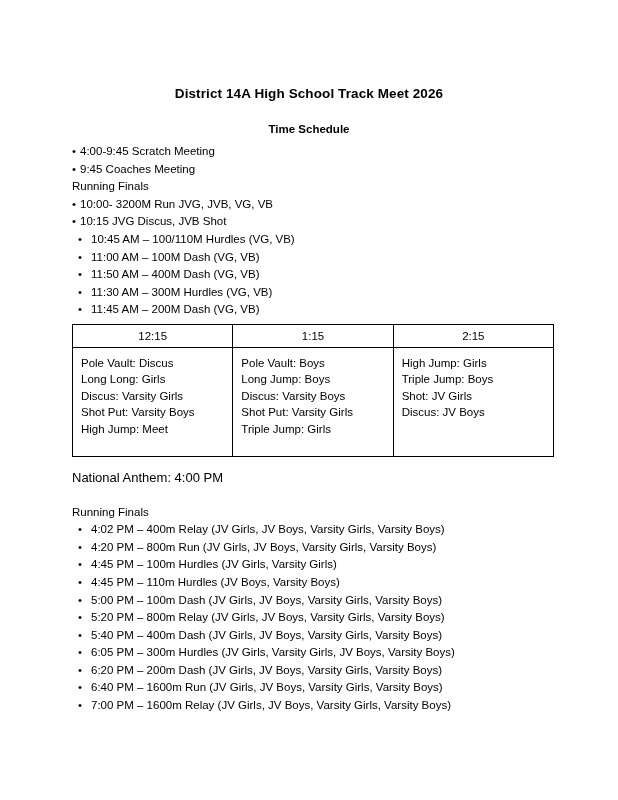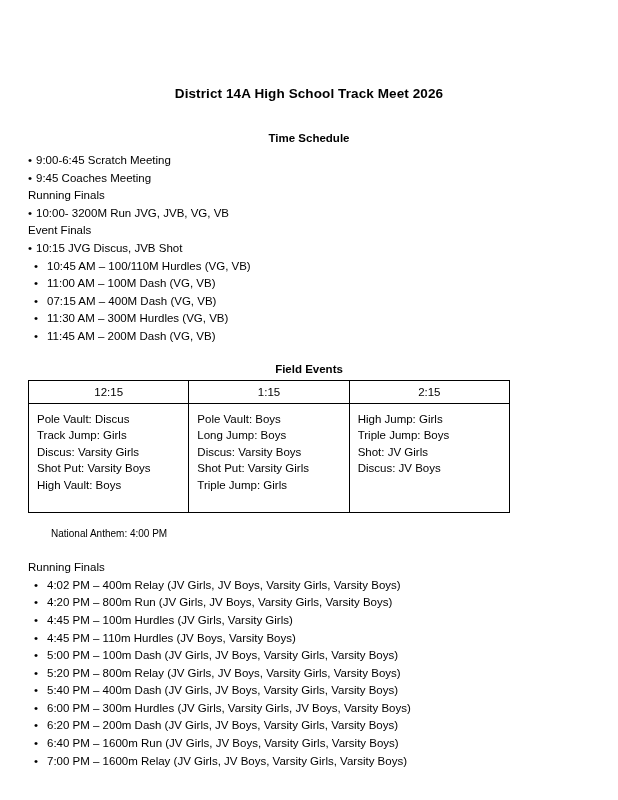--- a/index.html
+++ b/index.html
@@ -13,35 +13,35 @@
     font-family: "Liberation Sans", sans-serif;
     color: #000000;
     -webkit-font-smoothing: antialiased;
   }
   .page {
     position: relative;
     width: 618px;
     height: 800px;
     background: #ffffff;
     box-sizing: border-box;
-    padding: 0 28px;
+    padding: 0 72px;
   }
   .doc-title {
     margin: 0;
     padding-top: 86px;
     text-align: center;
     font-size: 13.5px;
     font-weight: bold;
     letter-spacing: 0.1px;
   }
   .section-head {
     text-align: center;
     font-size: 11.5px;
     font-weight: bold;
-    margin-top: 31px;
+    margin-top: 22px;
   }
   .section-sub {
     text-align: center;
     font-size: 11.5px;
     font-weight: normal;
     margin-top: 1px;
   }
   .plain-line {
     font-size: 11.5px;
     line-height: 17.6px;
@@ -102,99 +102,96 @@
   }
   table.field-events td {
     padding: 7px 7px 7px 8px;
     height: 94px;
   }
   .cell-line {
     line-height: 16.5px;
     white-space: nowrap;
   }
   .anthem {
-    font-size: 10px;
+    font-size: 13px;
     line-height: 17.6px;
     margin-top: 12px;
-    margin-left: 23px;
   }
   .finals-head {
     font-size: 11.5px;
     line-height: 17.6px;
     margin-top: 17px;
   }
 </style>
 </head>
 <body>
 
 <div class="page">
 
   <h1 class="doc-title">District 14A High School Track Meet 2026</h1>
 
   <div class="section-head">Time Schedule</div>
 
   <div class="list-block" id="time-schedule-list">
       <div class="bullet-flush">
         <span class="dot">•</span>
-        <span class="bullet-text">9:00-6:45 Scratch Meeting</span>
+        <span class="bullet-text">4:00-9:45 Scratch Meeting</span>
       </div>
       <div class="bullet-flush">
         <span class="dot">•</span>
         <span class="bullet-text">9:45 Coaches Meeting</span>
       </div>
       <div class="plain-line">Running Finals</div>
       <div class="bullet-flush">
         <span class="dot">•</span>
         <span class="bullet-text">10:00- 3200M Run JVG, JVB, VG, VB</span>
       </div>
-      <div class="plain-line">Event Finals</div>
       <div class="bullet-flush">
         <span class="dot">•</span>
         <span class="bullet-text">10:15 JVG Discus, JVB Shot</span>
       </div>
       <div class="bullet-indent">
         <span class="dot">•</span>
         <span class="bullet-text">10:45 AM – 100/110M Hurdles (VG, VB)</span>
       </div>
       <div class="bullet-indent">
         <span class="dot">•</span>
         <span class="bullet-text">11:00 AM – 100M Dash (VG, VB)</span>
       </div>
       <div class="bullet-indent">
         <span class="dot">•</span>
-        <span class="bullet-text">07:15 AM – 400M Dash (VG, VB)</span>
+        <span class="bullet-text">11:50 AM – 400M Dash (VG, VB)</span>
       </div>
       <div class="bullet-indent">
         <span class="dot">•</span>
         <span class="bullet-text">11:30 AM – 300M Hurdles (VG, VB)</span>
       </div>
       <div class="bullet-indent">
         <span class="dot">•</span>
         <span class="bullet-text">11:45 AM – 200M Dash (VG, VB)</span>
       </div>
     </div>
 
-  <div class="section-head gap-top">Field Events</div>
 
   <table class="field-events">
     <thead>
       <tr id="fe-head-row">
           <th>12:15</th>
           <th>1:15</th>
           <th>2:15</th>
         </tr>
     </thead>
     <tbody>
       <tr id="fe-body-row">
           <td>
             <div class="cell-line">Pole Vault: Discus</div>
-            <div class="cell-line">Track Jump: Girls</div>
+            <div class="cell-line">Long Long: Girls</div>
             <div class="cell-line">Discus: Varsity Girls</div>
             <div class="cell-line">Shot Put: Varsity Boys</div>
-            <div class="cell-line">High Vault: Boys</div>
+            <div class="cell-line">High Jump: Meet</div>
           </td>
           <td>
             <div class="cell-line">Pole Vault: Boys</div>
             <div class="cell-line">Long Jump: Boys</div>
             <div class="cell-line">Discus: Varsity Boys</div>
             <div class="cell-line">Shot Put: Varsity Girls</div>
             <div class="cell-line">Triple Jump: Girls</div>
           </td>
           <td>
             <div class="cell-line">High Jump: Girls</div>
@@ -234,21 +231,21 @@
       <div class="bullet-indent">
         <span class="dot">•</span>
         <span class="bullet-text">5:20 PM – 800m Relay (JV Girls, JV Boys, Varsity Girls, Varsity Boys)</span>
       </div>
       <div class="bullet-indent">
         <span class="dot">•</span>
         <span class="bullet-text">5:40 PM – 400m Dash (JV Girls, JV Boys, Varsity Girls, Varsity Boys)</span>
       </div>
       <div class="bullet-indent">
         <span class="dot">•</span>
-        <span class="bullet-text">6:00 PM – 300m Hurdles (JV Girls, Varsity Girls, JV Boys, Varsity Boys)</span>
+        <span class="bullet-text">6:05 PM – 300m Hurdles (JV Girls, Varsity Girls, JV Boys, Varsity Boys)</span>
       </div>
       <div class="bullet-indent">
         <span class="dot">•</span>
         <span class="bullet-text">6:20 PM – 200m Dash (JV Girls, JV Boys, Varsity Girls, Varsity Boys)</span>
       </div>
       <div class="bullet-indent">
         <span class="dot">•</span>
         <span class="bullet-text">6:40 PM – 1600m Run (JV Girls, JV Boys, Varsity Girls, Varsity Boys)</span>
       </div>
       <div class="bullet-indent">

